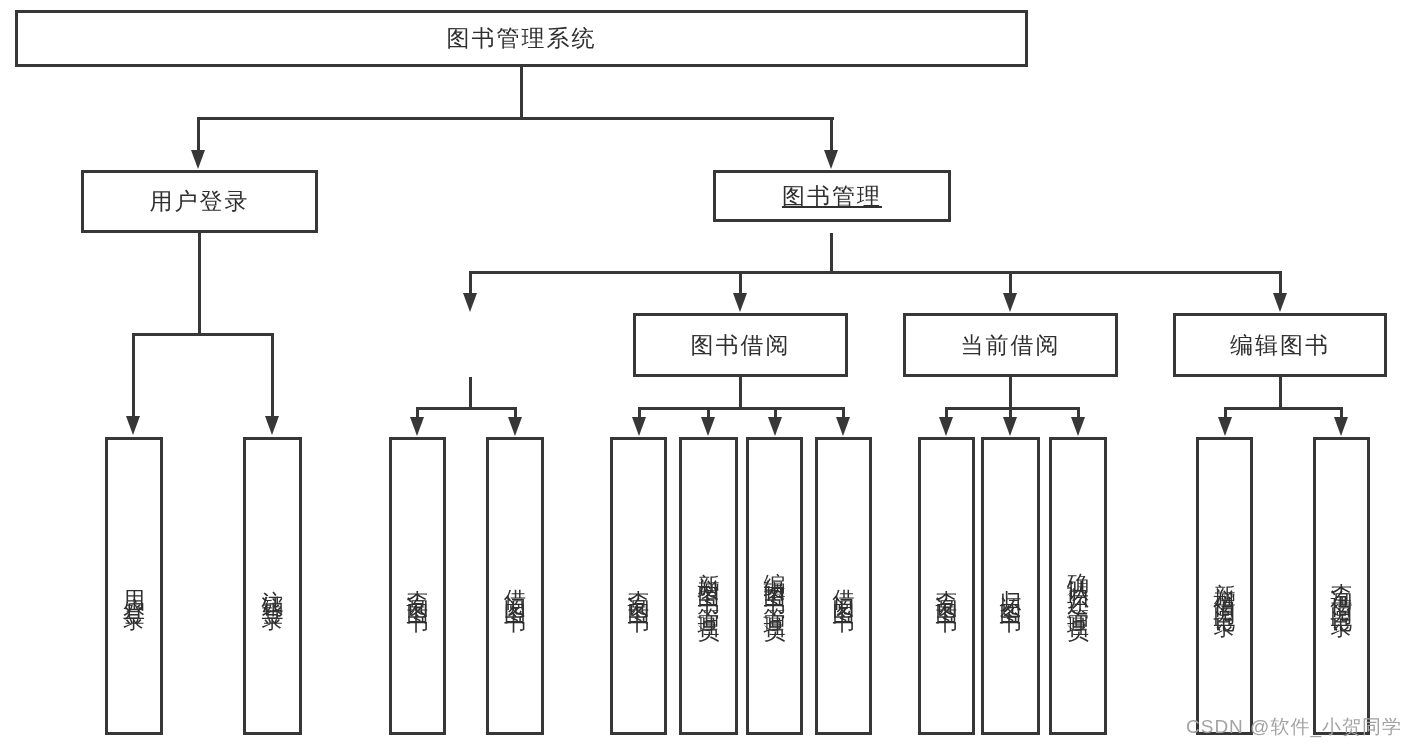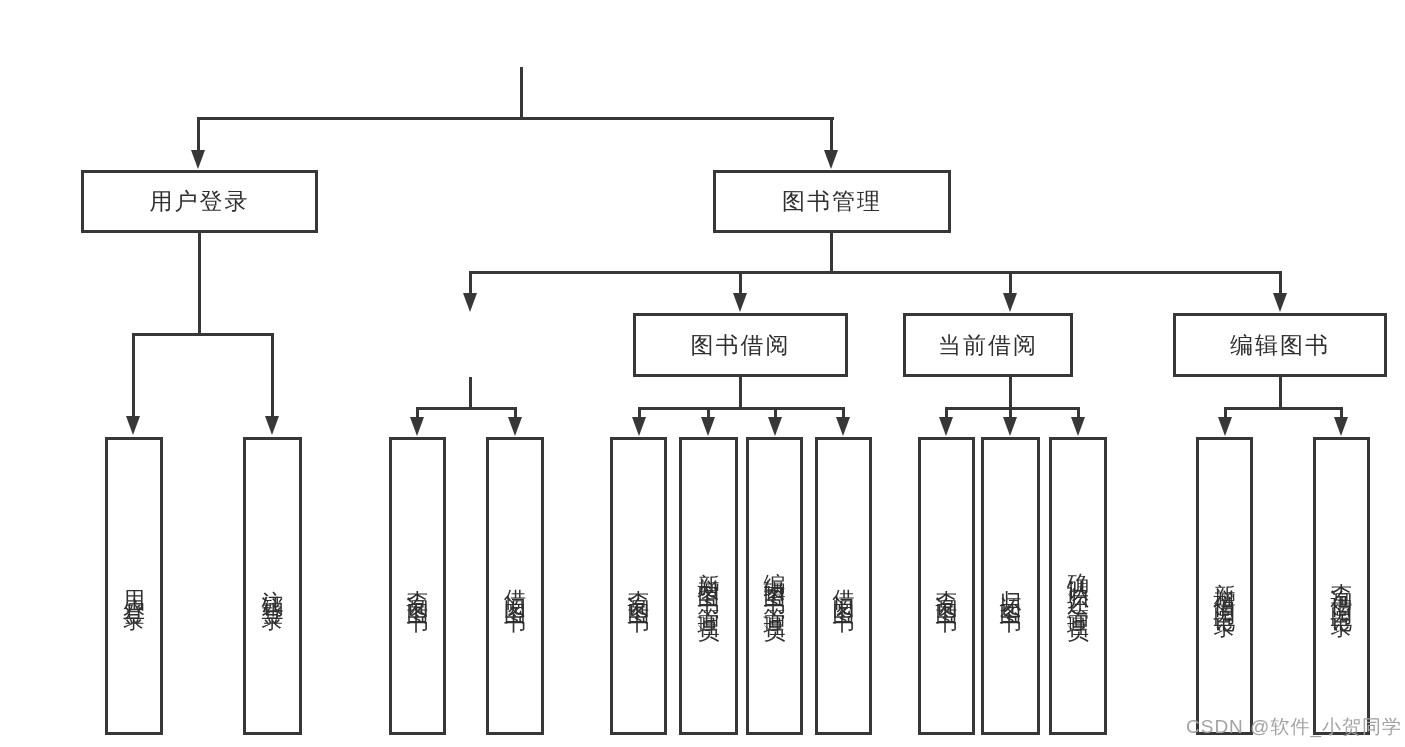--- a/index.html
+++ b/index.html
@@ -56,32 +56,35 @@
     color: #a3a3a3;
     letter-spacing: 1px;
     white-space: nowrap;
   }
 </style>
 </head>
 <body>
 
 <div class="stage">
 
+  <div class="bx h" style="left:15px; top:10px; width:1013px; height:57px;">
+    <span>图书管理系统</span>
+  </div>
 
   <div class="ln" style="left:520px; top:67px; width:3px; height:53px;"></div>
   <div class="ln" style="left:197px; top:117px; width:637px; height:3px;"></div>
   <div class="ln" style="left:197px; top:117px; width:3px; height:36px;"></div>
   <div class="ar" style="left:191px; top:150px;"></div>
   <div class="ln" style="left:830px; top:117px; width:3px; height:36px;"></div>
   <div class="ar" style="left:824px; top:150px;"></div>
 
   <div class="bx h" style="left:81px; top:170px; width:237px; height:63px;">
     <span>用户登录</span>
   </div>
-  <div class="bx h" style="left:713px; top:170px; width:238px; height:63px;">
+  <div class="bx h" style="left:713px; top:170px; width:238px; height:52px;text-decoration:underline;">
     <span>图书管理</span>
   </div>
 
   <div class="ln" style="left:198px; top:233px; width:3px; height:103px;"></div>
   <div class="ln" style="left:132px; top:333px; width:142px; height:3px;"></div>
   <div class="ln" style="left:132px; top:333px; width:3px; height:84px;"></div>
   <div class="ar" style="left:126px; top:416px;"></div>
   <div class="ln" style="left:271px; top:333px; width:3px; height:84px;"></div>
   <div class="ar" style="left:265px; top:416px;"></div>
 
@@ -92,21 +95,21 @@
   <div class="ln" style="left:739px; top:271px; width:3px; height:24px;"></div>
   <div class="ar" style="left:733px; top:293px;"></div>
   <div class="ln" style="left:1009px; top:271px; width:3px; height:24px;"></div>
   <div class="ar" style="left:1003px; top:293px;"></div>
   <div class="ln" style="left:1279px; top:271px; width:3px; height:24px;"></div>
   <div class="ar" style="left:1273px; top:293px;"></div>
 
   <div class="bx h" style="left:633px; top:313px; width:215px; height:64px;">
     <span>图书借阅</span>
   </div>
-  <div class="bx h" style="left:903px; top:313px; width:170px; height:64px;">
+  <div class="bx h" style="left:903px; top:313px; width:215px; height:64px;">
     <span>当前借阅</span>
   </div>
   <div class="bx h" style="left:1173px; top:313px; width:214px; height:64px;">
     <span>编辑图书</span>
   </div>
 
   <div class="ln" style="left:469px; top:377px; width:3px; height:33px;"></div>
   <div class="ln" style="left:416px; top:407px; width:101px; height:3px;"></div>
   <div class="ln" style="left:416px; top:407px; width:3px; height:12px;"></div>
   <div class="ar" style="left:410px; top:417px;"></div>

